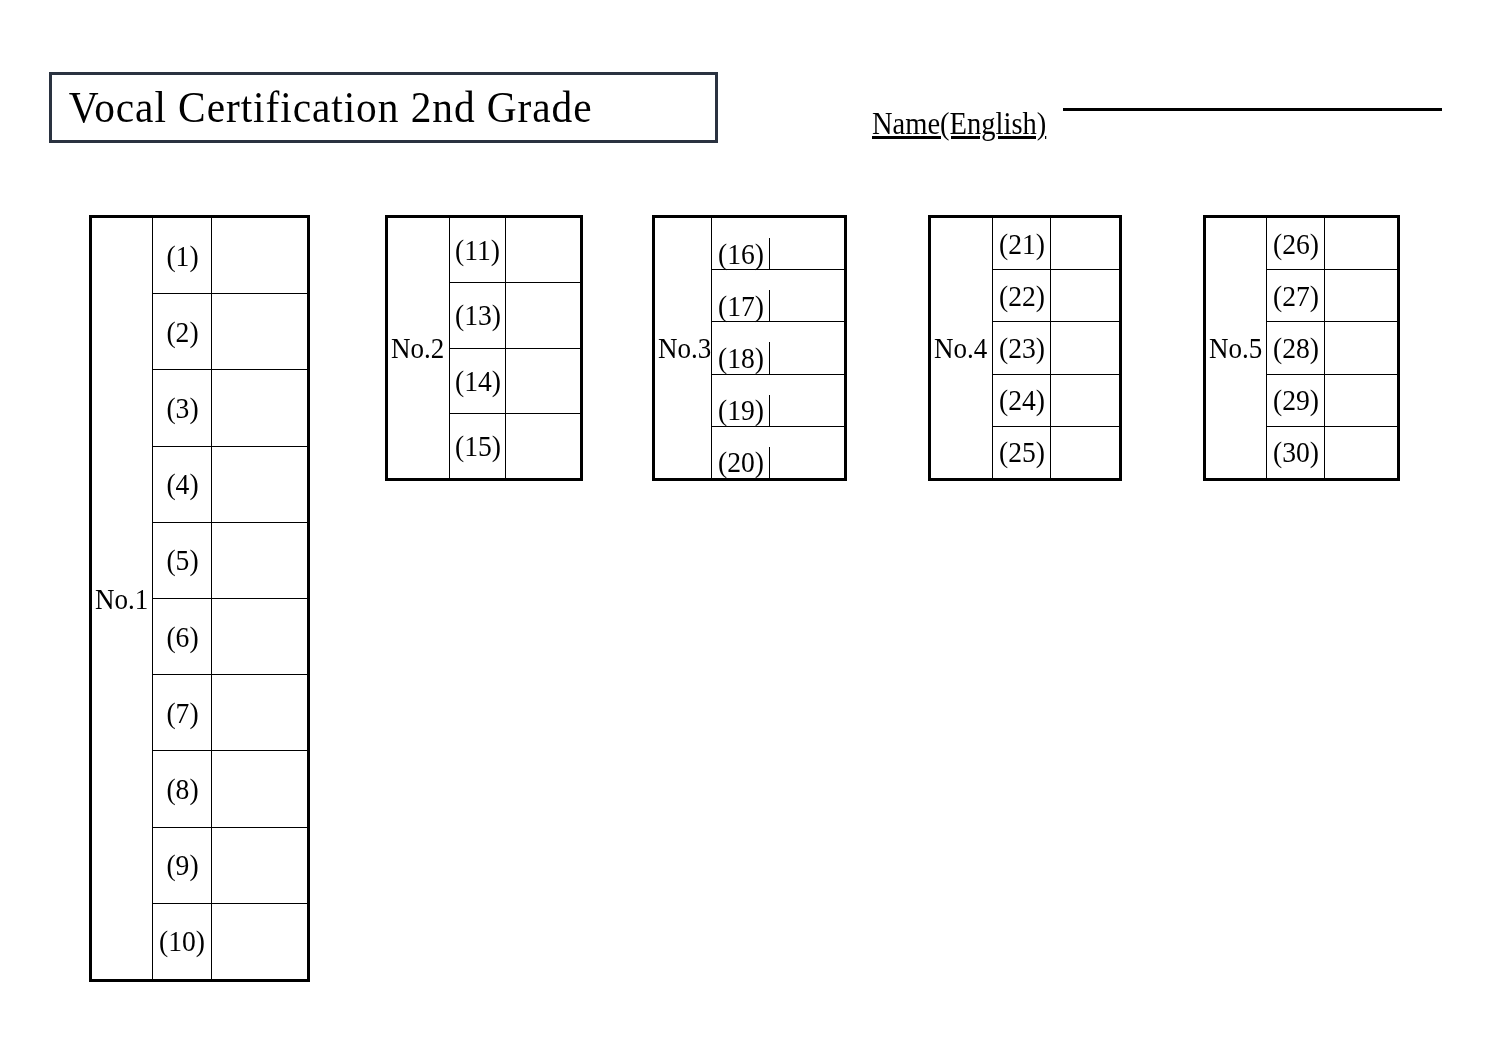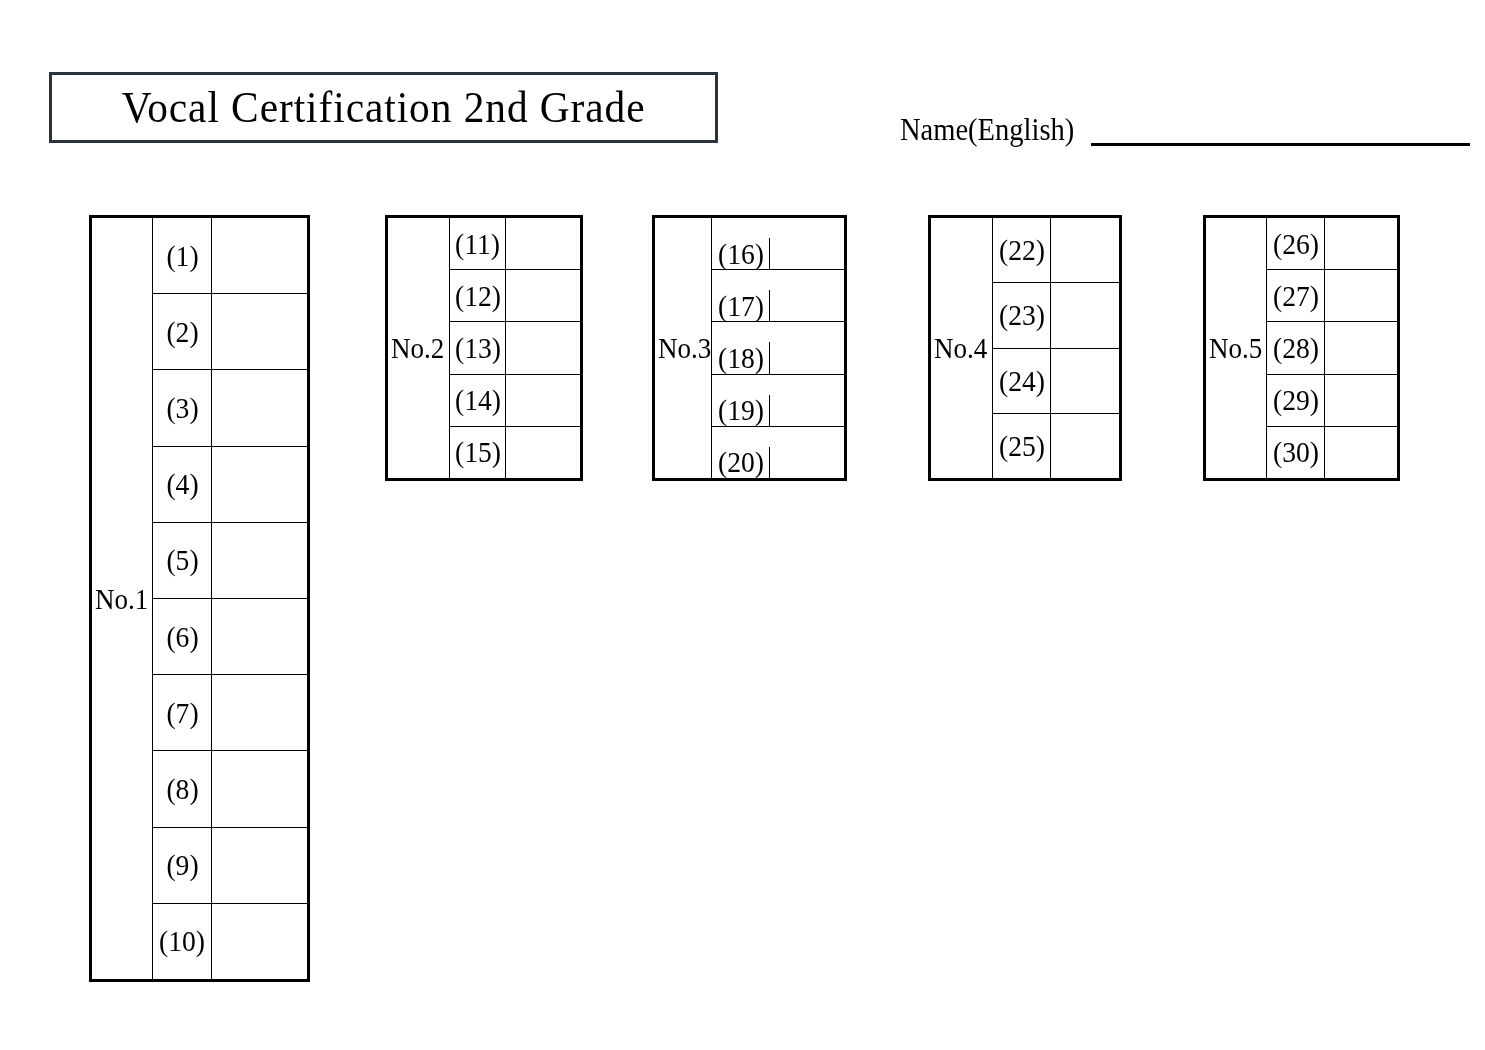--- a/index.html
+++ b/index.html
@@ -20,40 +20,39 @@
   #title-box {
     position: absolute;
     left: 49px;
     top: 72px;
     width: 669px;
     height: 71px;
     border: 3px solid #2a3240;
     box-sizing: border-box;
     display: flex;
     align-items: center;
-    justify-content: center;
   }
   #title-text {
     font-size: 44px;
     line-height: 1;
     letter-spacing: 1px;
     transform: scaleX(0.94);
     transform-origin: center center;
     white-space: nowrap;
     color: #000;
   }
 
   
   #name-field {
     position: absolute;
-    left: 900px;
+    left: 872px;
     top: 108px;
     display: flex;
-    align-items: flex-end;
     height: 40px;
+    text-decoration: underline;
   }
   #name-label {
     font-size: 31px;
     line-height: 1;
     transform: scaleX(0.92);
     transform-origin: left bottom;
     white-space: nowrap;
     padding-bottom: 3px;
   }
   #name-rule {
@@ -227,26 +226,20 @@
     </div>
     <div class="rows-col">
       <div class="t-row">
         <div class="num-cell">
           <span class="num-text">(11)</span>
         </div>
         <div class="ans-cell"></div>
       </div>
       <div class="t-row">
         <div class="num-cell">
-          <span class="num-text">(12)</span>
-        </div>
-        <div class="ans-cell"></div>
-      </div>
-      <div class="t-row">
-        <div class="num-cell">
           <span class="num-text">(13)</span>
         </div>
         <div class="ans-cell"></div>
       </div>
       <div class="t-row">
         <div class="num-cell">
           <span class="num-text">(14)</span>
         </div>
         <div class="ans-cell"></div>
       </div>
@@ -295,20 +288,26 @@
       </div>
     </div>
   </div>
 <div id="table-no4" class="answer-table">
     <div class="label-col">
       <span class="label-text">No.4</span>
     </div>
     <div class="rows-col">
       <div class="t-row">
         <div class="num-cell">
+          <span class="num-text">(21)</span>
+        </div>
+        <div class="ans-cell"></div>
+      </div>
+      <div class="t-row">
+        <div class="num-cell">
           <span class="num-text">(22)</span>
         </div>
         <div class="ans-cell"></div>
       </div>
       <div class="t-row">
         <div class="num-cell">
           <span class="num-text">(23)</span>
         </div>
         <div class="ans-cell"></div>
       </div>

